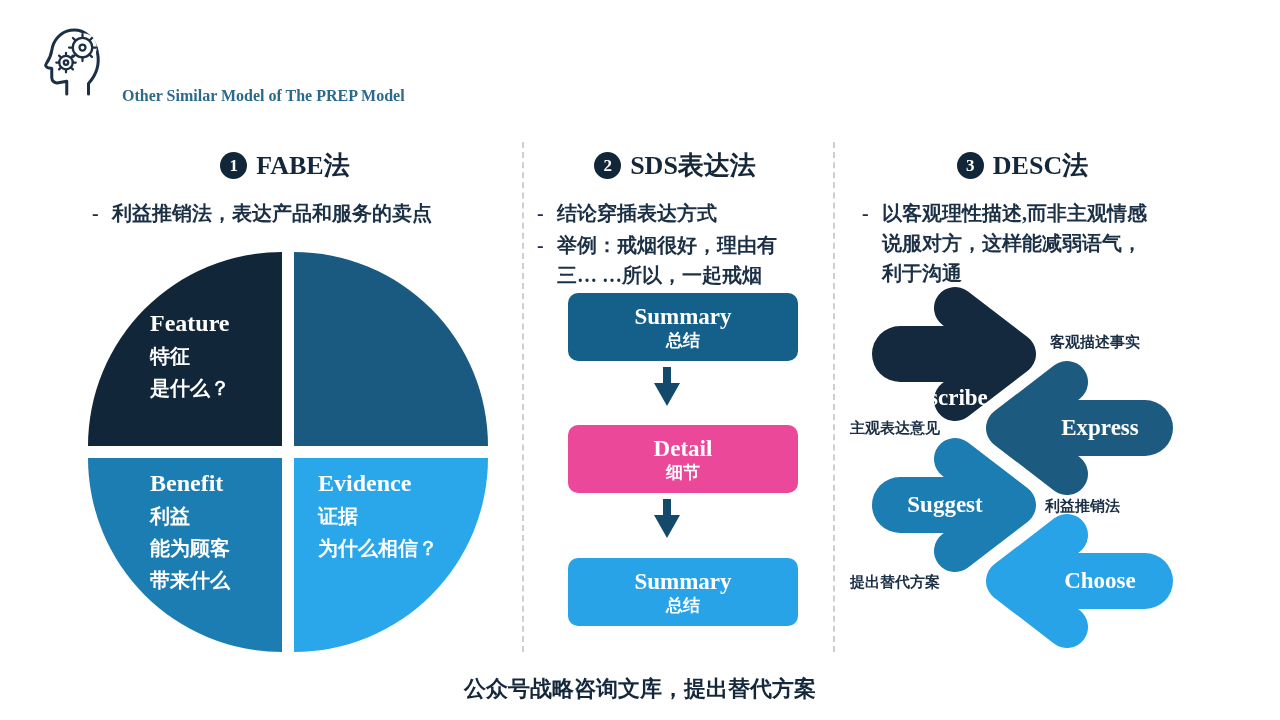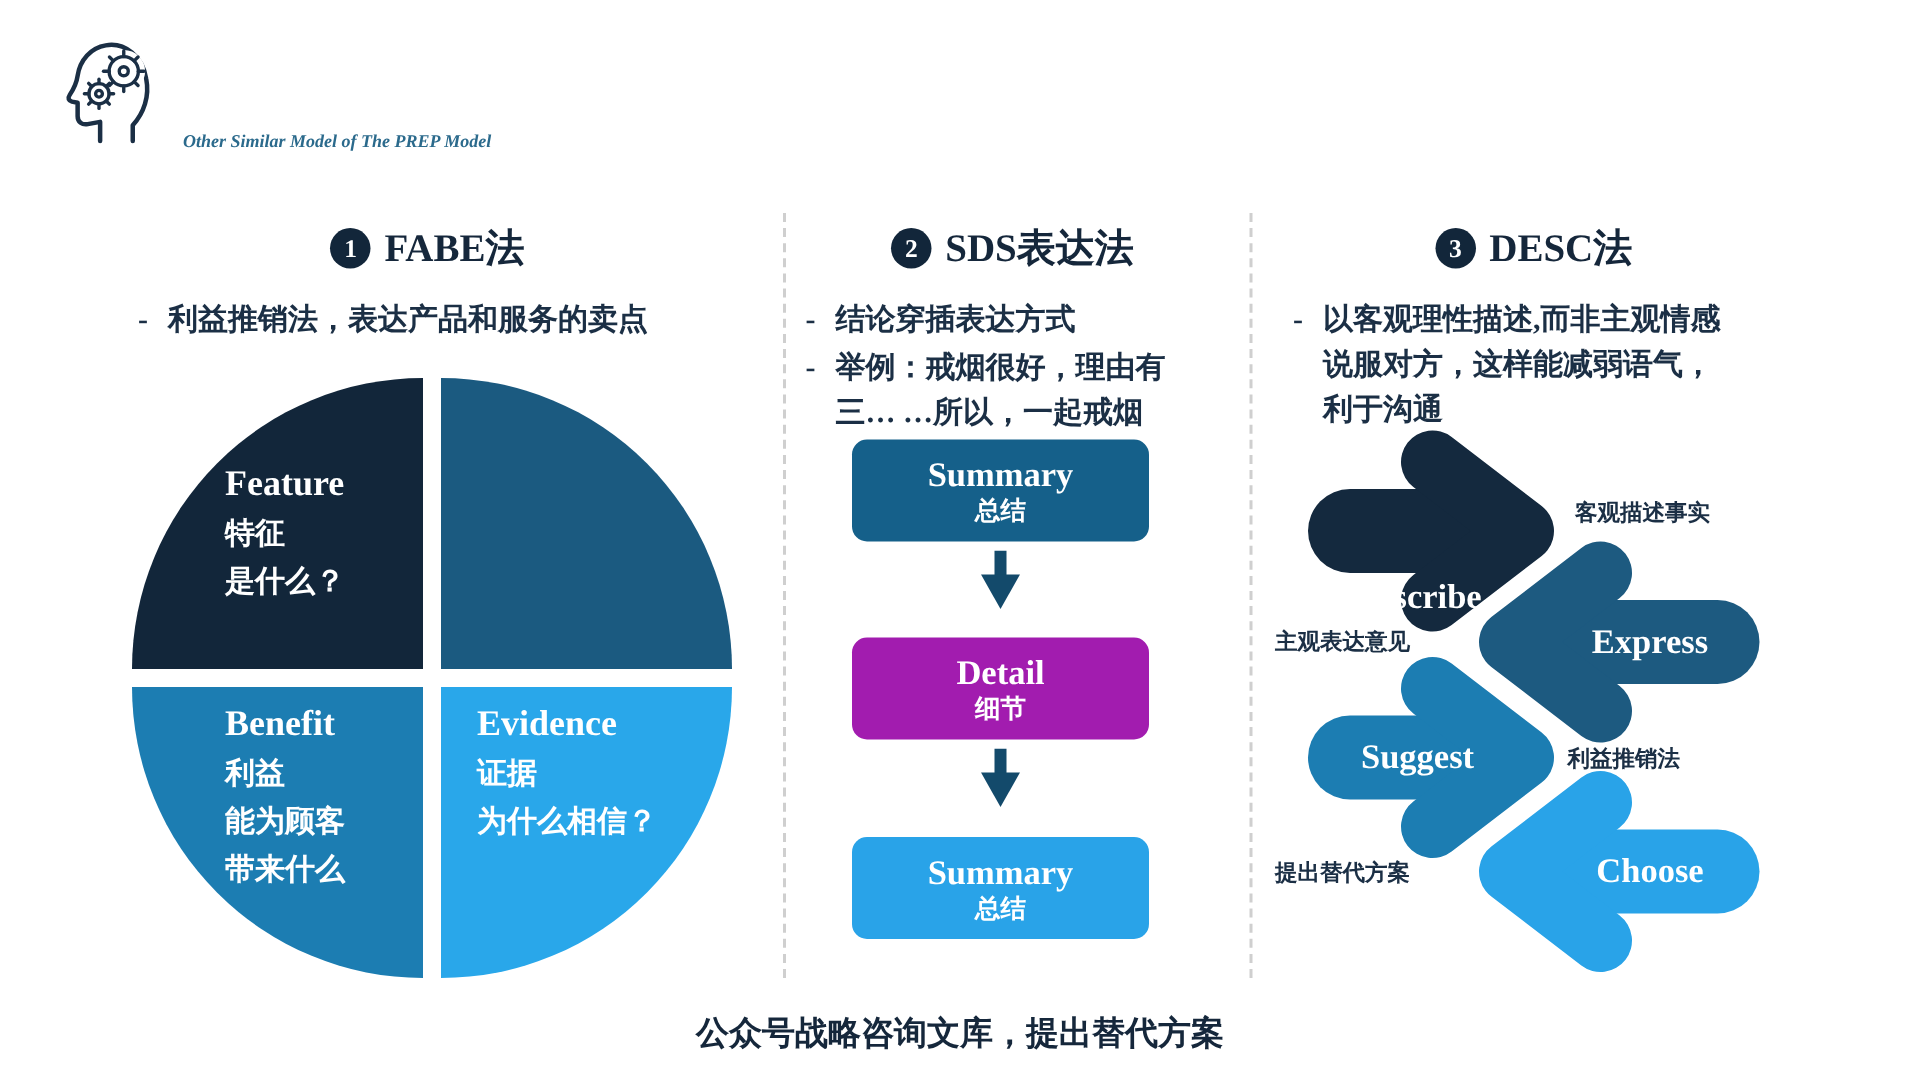--- a/index.html
+++ b/index.html
@@ -9,21 +9,21 @@
     color:#1b2f45;overflow:hidden;
   }
   .slide{position:relative;width:1280px;height:720px;background:#fff;}
 
   
   .hdr-icon{position:absolute;left:42px;top:24px;width:72px;height:74px;}
   .title-row{position:absolute;left:120px;top:30px;display:flex;align-items:baseline;gap:10px;white-space:nowrap;}
   .t1{font-size:35px;font-weight:bold;color:#15273b;}
   .sep{font-size:33px;font-weight:bold;color:#7aa7c7;}
   .t2{font-size:35px;font-weight:bold;color:#1a6ea6;}
-  .subtitle{position:absolute;left:122px;top:87px;font-size:12px;font-weight:bold;color:#2b6a8c;font-style:italic;}
+  .subtitle{position:absolute;left:122px;top:87px;font-size:16px;font-weight:bold;color:#2b6a8c;}
 
   
   .vdash{position:absolute;top:142px;height:510px;width:0;border-left:2px dashed #cfcfcf;}
 
   
   .col-head{position:absolute;display:flex;align-items:center;justify-content:center;gap:9px;
     font-size:26px;font-weight:bold;color:#15273b;}
   .badge{display:inline-flex;align-items:center;justify-content:center;width:27px;height:27px;
     border-radius:50%;background:#12263a;color:#fff;font-size:17px;font-weight:bold;flex:0 0 auto;}
 
@@ -34,25 +34,25 @@
   .btxt{font-size:20px;font-weight:bold;line-height:30px;color:#1b2f45;}
 
   
   .pie{position:absolute;left:88px;top:252px;width:400px;height:400px;}
   .pie svg{position:absolute;left:0;top:0;}
   .qtext{position:absolute;color:#ffffff;}
   .q-en{font-size:24px;font-weight:bold;line-height:34px;}
   .q-zh{font-size:20px;font-weight:bold;line-height:32px;white-space:pre-line;}
 
   
-  .fbox{position:absolute;left:568px;width:198px;height:68px;border-radius:10px;
+  .fbox{position:absolute;left:568px;width:230px;height:68px;border-radius:10px;
     display:flex;flex-direction:column;align-items:center;justify-content:center;color:#fff;}
   .fbox .f-en{font-size:23px;font-weight:bold;line-height:27px;}
   .fbox .f-zh{font-size:17px;font-weight:bold;line-height:22px;font-family:Liberation Serif, serif;}
-  .box1{background:#15608a;} .box2{background:#a21caf;} .box3{background:#29a3e8;}
+  .box1{background:#15608a;} .box2{background:#ec4899;} .box3{background:#29a3e8;}
   .darrow{position:absolute;left:650px;width:34px;height:40px;}
 
   
   .arrows-svg{position:absolute;left:855px;top:286px;width:340px;height:375px;}
   .aword{position:absolute;color:#ffffff;font-size:23px;font-weight:bold;text-align:center;
     transform:translateY(-50%);white-space:nowrap;}
   .albl{position:absolute;color:#1b2f45;font-size:15px;font-weight:bold;
     transform:translateY(-50%);white-space:nowrap;}
 
   .footer{position:absolute;left:0;top:674px;width:1280px;text-align:center;

